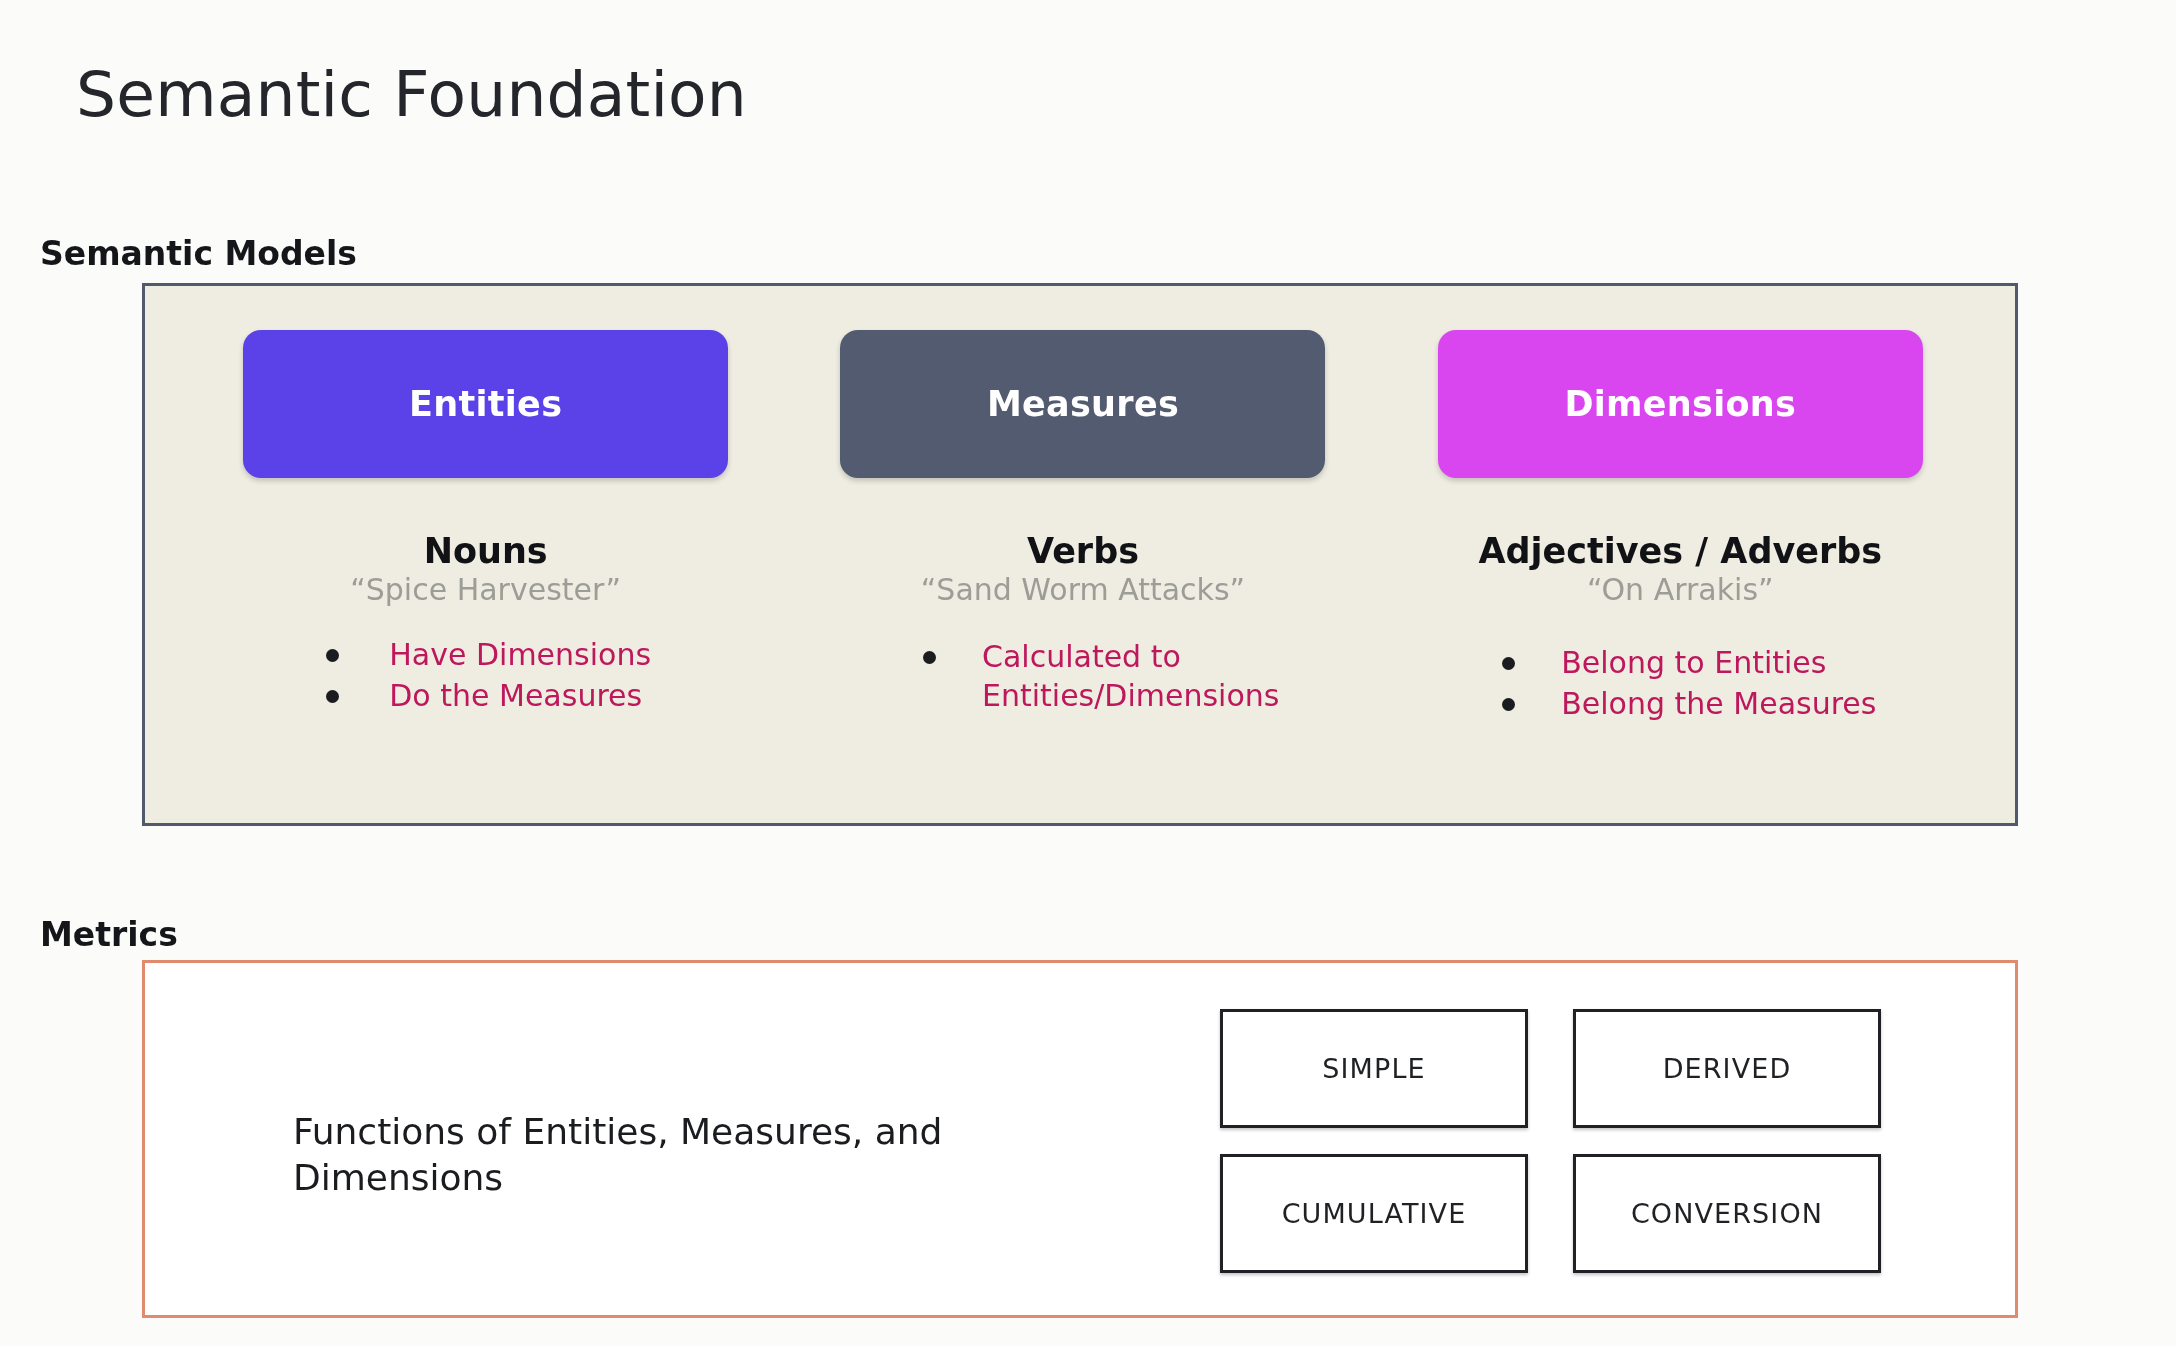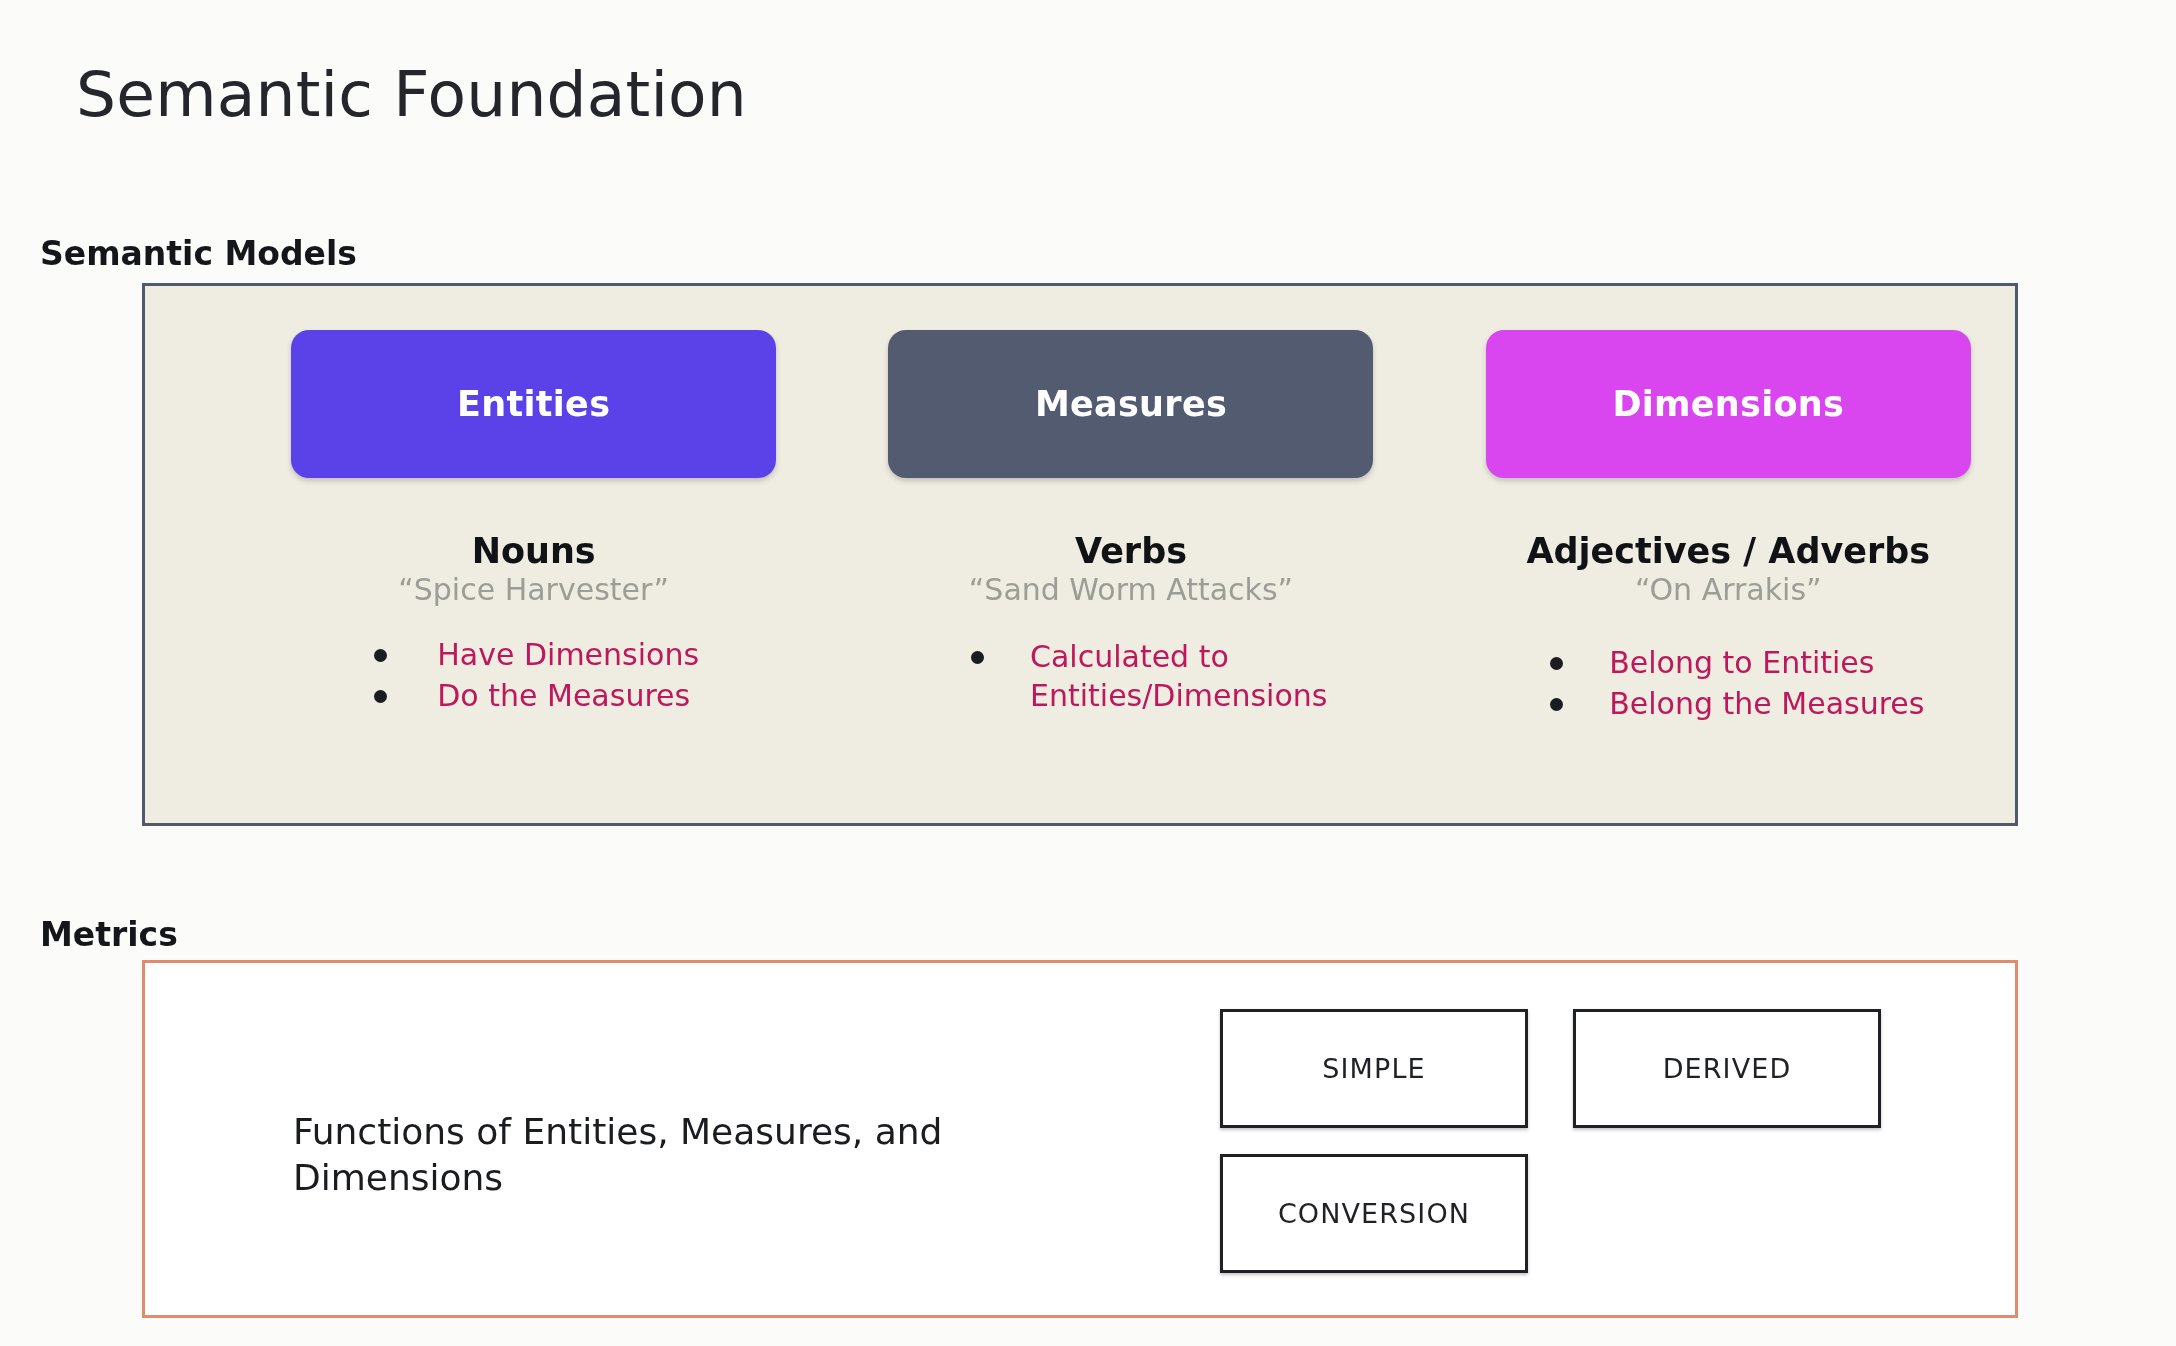--- a/index.html
+++ b/index.html
@@ -63,21 +63,20 @@
     background: #efede1;
     border: 3px solid #515a6b;
     box-sizing: border-box;
   }
   .sm-columns {
     display: flex;
     width: 100%;
     height: 100%;
     box-sizing: border-box;
     padding: 44px 36px 0 42px;
-    margin-left: 48px;
   }
   .sm-col {
     flex: 1 1 0;
     display: flex;
     flex-direction: column;
     align-items: center;
     min-width: 0;
   }
 
   .pill {
@@ -252,15 +251,16 @@
   </div>
 </div>
 
 <div class="section-heading" id="metrics-heading">Metrics</div>
 
 <div class="metrics-panel">
   <div class="metrics-desc">Functions of Entities, Measures, and Dimensions</div>
   <div class="metrics-grid">
     <div class="metric-box">SIMPLE</div>
     <div class="metric-box">DERIVED</div>
+    <div class="metric-box">CUMULATIVE</div>
     <div class="metric-box">CONVERSION</div>
   </div>
 </div>
 
 </body></html>

